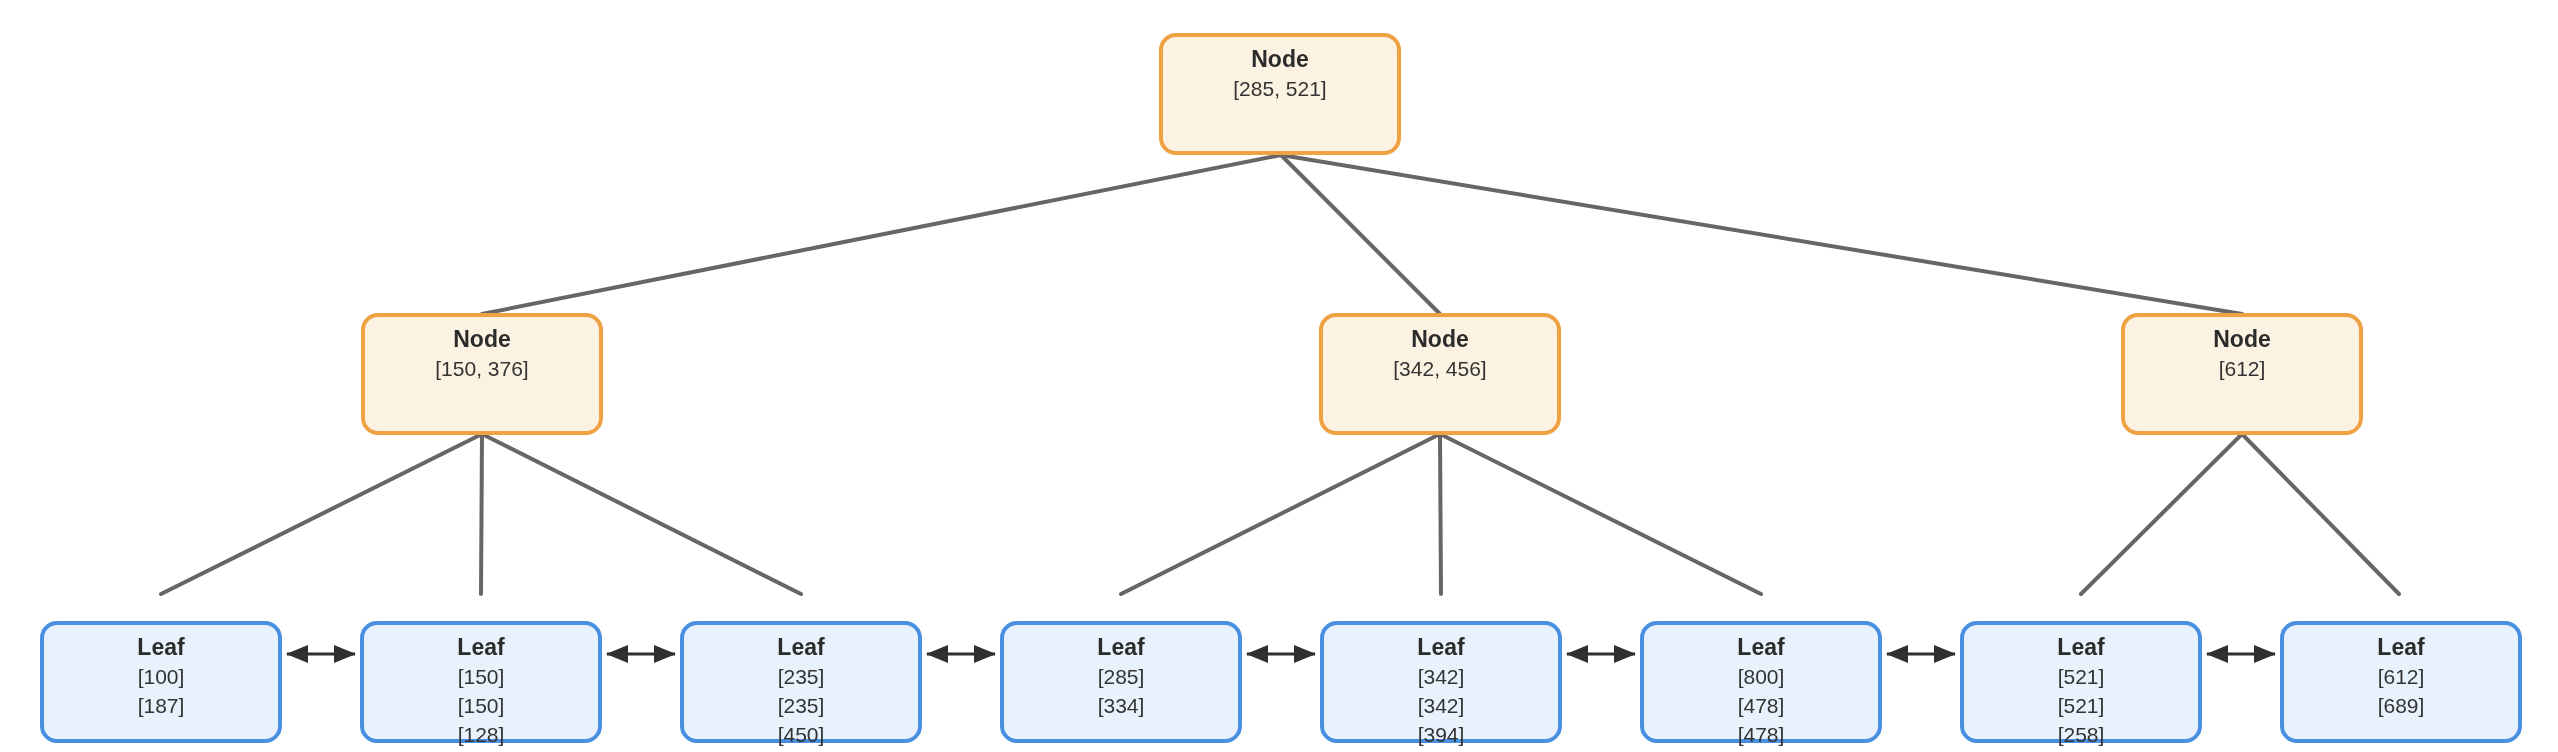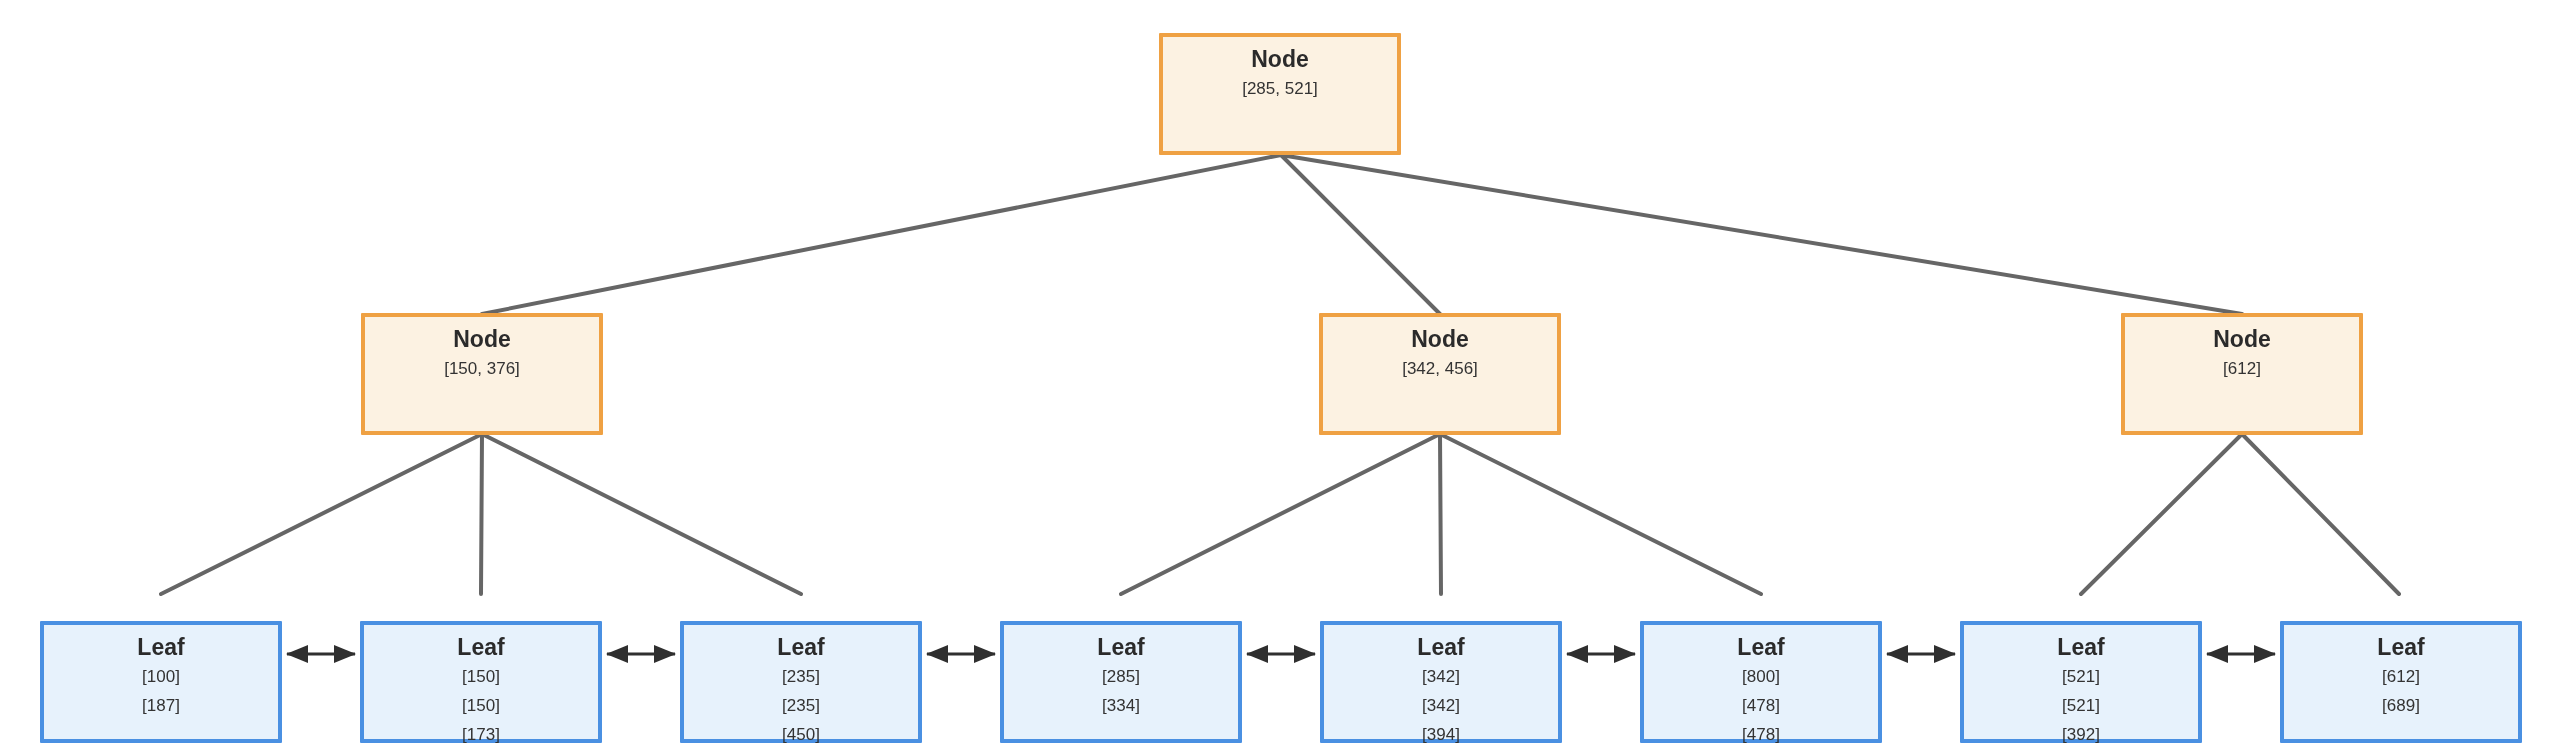--- a/index.html
+++ b/index.html
@@ -8,28 +8,28 @@
     --edge:#666666; --arrow:#2F2F2F; --text:#333333; --bg:#FFFFFF;
   }
   html,body{margin:0;padding:0;}
   body{background:var(--bg);font-family:"Liberation Sans","DejaVu Sans",sans-serif;}
   .stage{position:relative;width:2558px;height:752px;background:var(--bg);overflow:hidden;}
   .edges{position:absolute;left:0;top:0;width:2558px;height:752px;}
   .tree-edge{stroke:var(--edge);stroke-width:4;stroke-linecap:round;}
   .leaf-arrow{stroke:var(--arrow);stroke-width:3;}
   .box{
     position:absolute;width:242px;height:122px;box-sizing:border-box;
-    border-radius:1px;border:4px solid;display:flex;flex-direction:column;
+    border-radius:17px;border:4px solid;display:flex;flex-direction:column;
     align-items:center;justify-content:flex-start;padding-top:7px;
     color:var(--text);
   }
   .box.internal{background:var(--internal-fill);border-color:var(--internal-border);}
   .box.leaf{background:var(--leaf-fill);border-color:var(--leaf-border);margin-top:28px;}
   .box .title{font-weight:bold;font-size:23px;line-height:30px;color:#2B2B2B;}
-  .box .val{font-size:17px;line-height:29px;color:var(--text);}
+  .box .val{font-size:21px;line-height:29px;color:var(--text);}
 </style>
 </head>
 <body>
 
 <div class="stage">
 
   <svg class="edges" viewBox="0 0 2558 752" aria-hidden="true">
     <defs>
       <marker id="arrowhead" markerUnits="userSpaceOnUse" markerWidth="22" markerHeight="18" refX="21" refY="9" orient="auto-start-reverse">
         <path d="M0,0 L22,9 L0,18 Z" fill="var(--arrow,#2F2F2F)"></path>
@@ -81,21 +81,21 @@
 
   <div class="box leaf" style="left:40px;top:593px;">
     <div class="title">Leaf</div>
     <div class="val">[100]</div>
     <div class="val">[187]</div>
   </div>
   <div class="box leaf" style="left:360px;top:593px;">
     <div class="title">Leaf</div>
     <div class="val">[150]</div>
     <div class="val">[150]</div>
-    <div class="val">[173]</div>
+    <div class="val">[128]</div>
   </div>
   <div class="box leaf" style="left:680px;top:593px;">
     <div class="title">Leaf</div>
     <div class="val">[235]</div>
     <div class="val">[235]</div>
     <div class="val">[450]</div>
   </div>
   <div class="box leaf" style="left:1000px;top:593px;">
     <div class="title">Leaf</div>
     <div class="val">[285]</div>
@@ -110,21 +110,21 @@
   <div class="box leaf" style="left:1640px;top:593px;">
     <div class="title">Leaf</div>
     <div class="val">[800]</div>
     <div class="val">[478]</div>
     <div class="val">[478]</div>
   </div>
   <div class="box leaf" style="left:1960px;top:593px;">
     <div class="title">Leaf</div>
     <div class="val">[521]</div>
     <div class="val">[521]</div>
-    <div class="val">[392]</div>
+    <div class="val">[258]</div>
   </div>
   <div class="box leaf" style="left:2280px;top:593px;">
     <div class="title">Leaf</div>
     <div class="val">[612]</div>
     <div class="val">[689]</div>
   </div>
 
 </div>
 
 </body></html>

